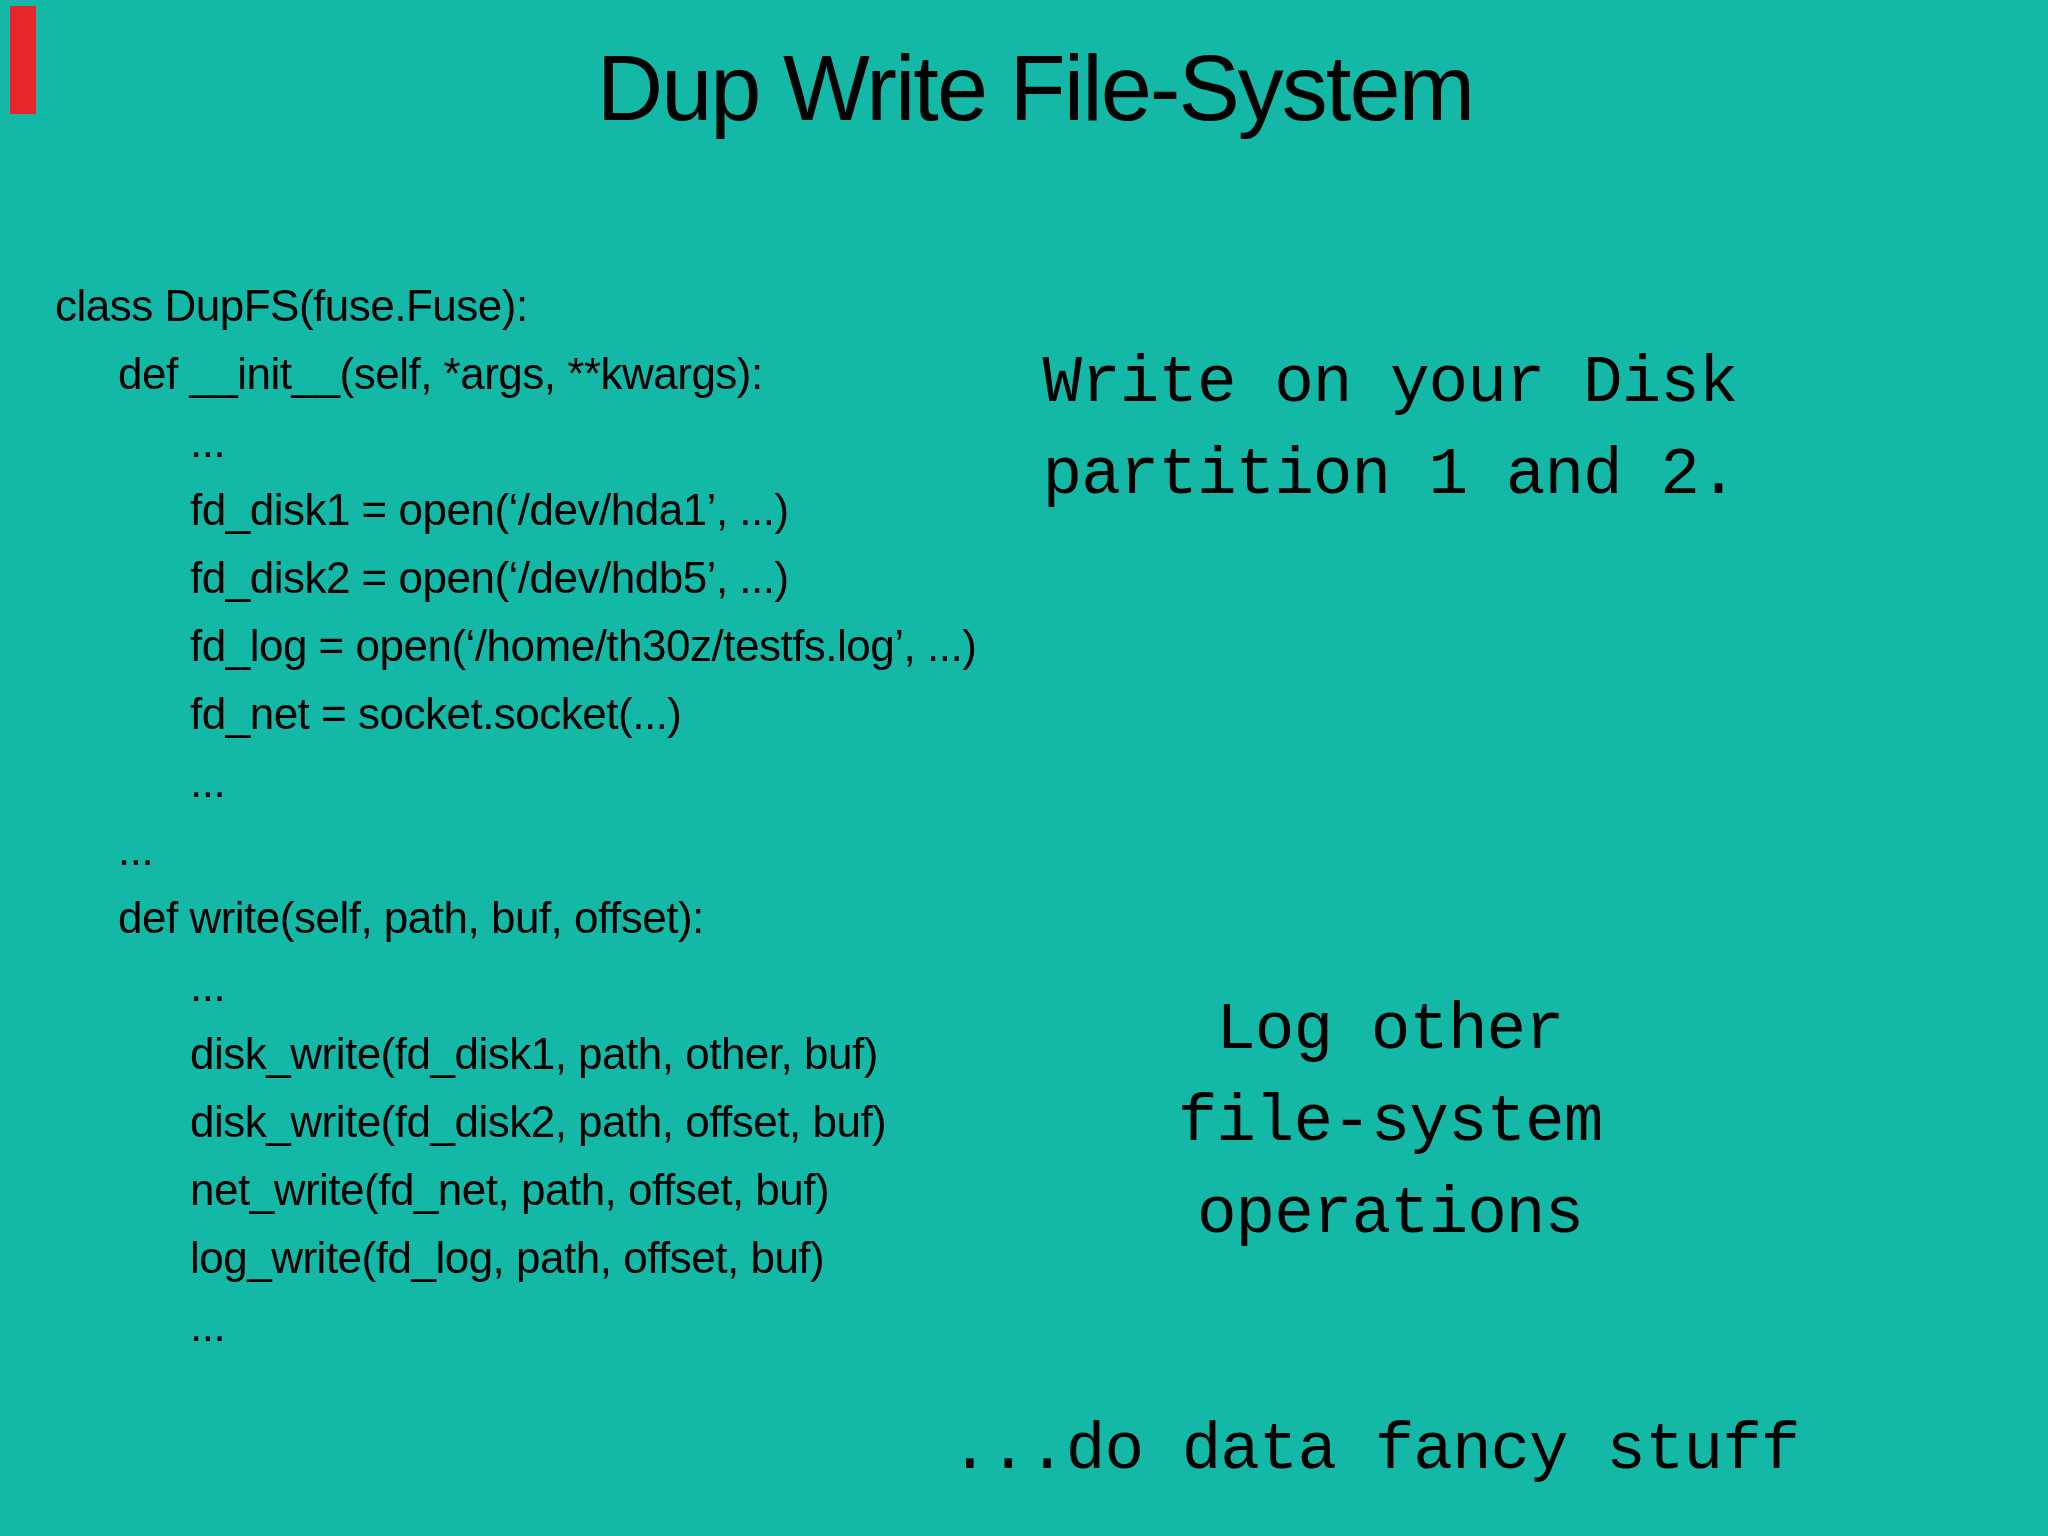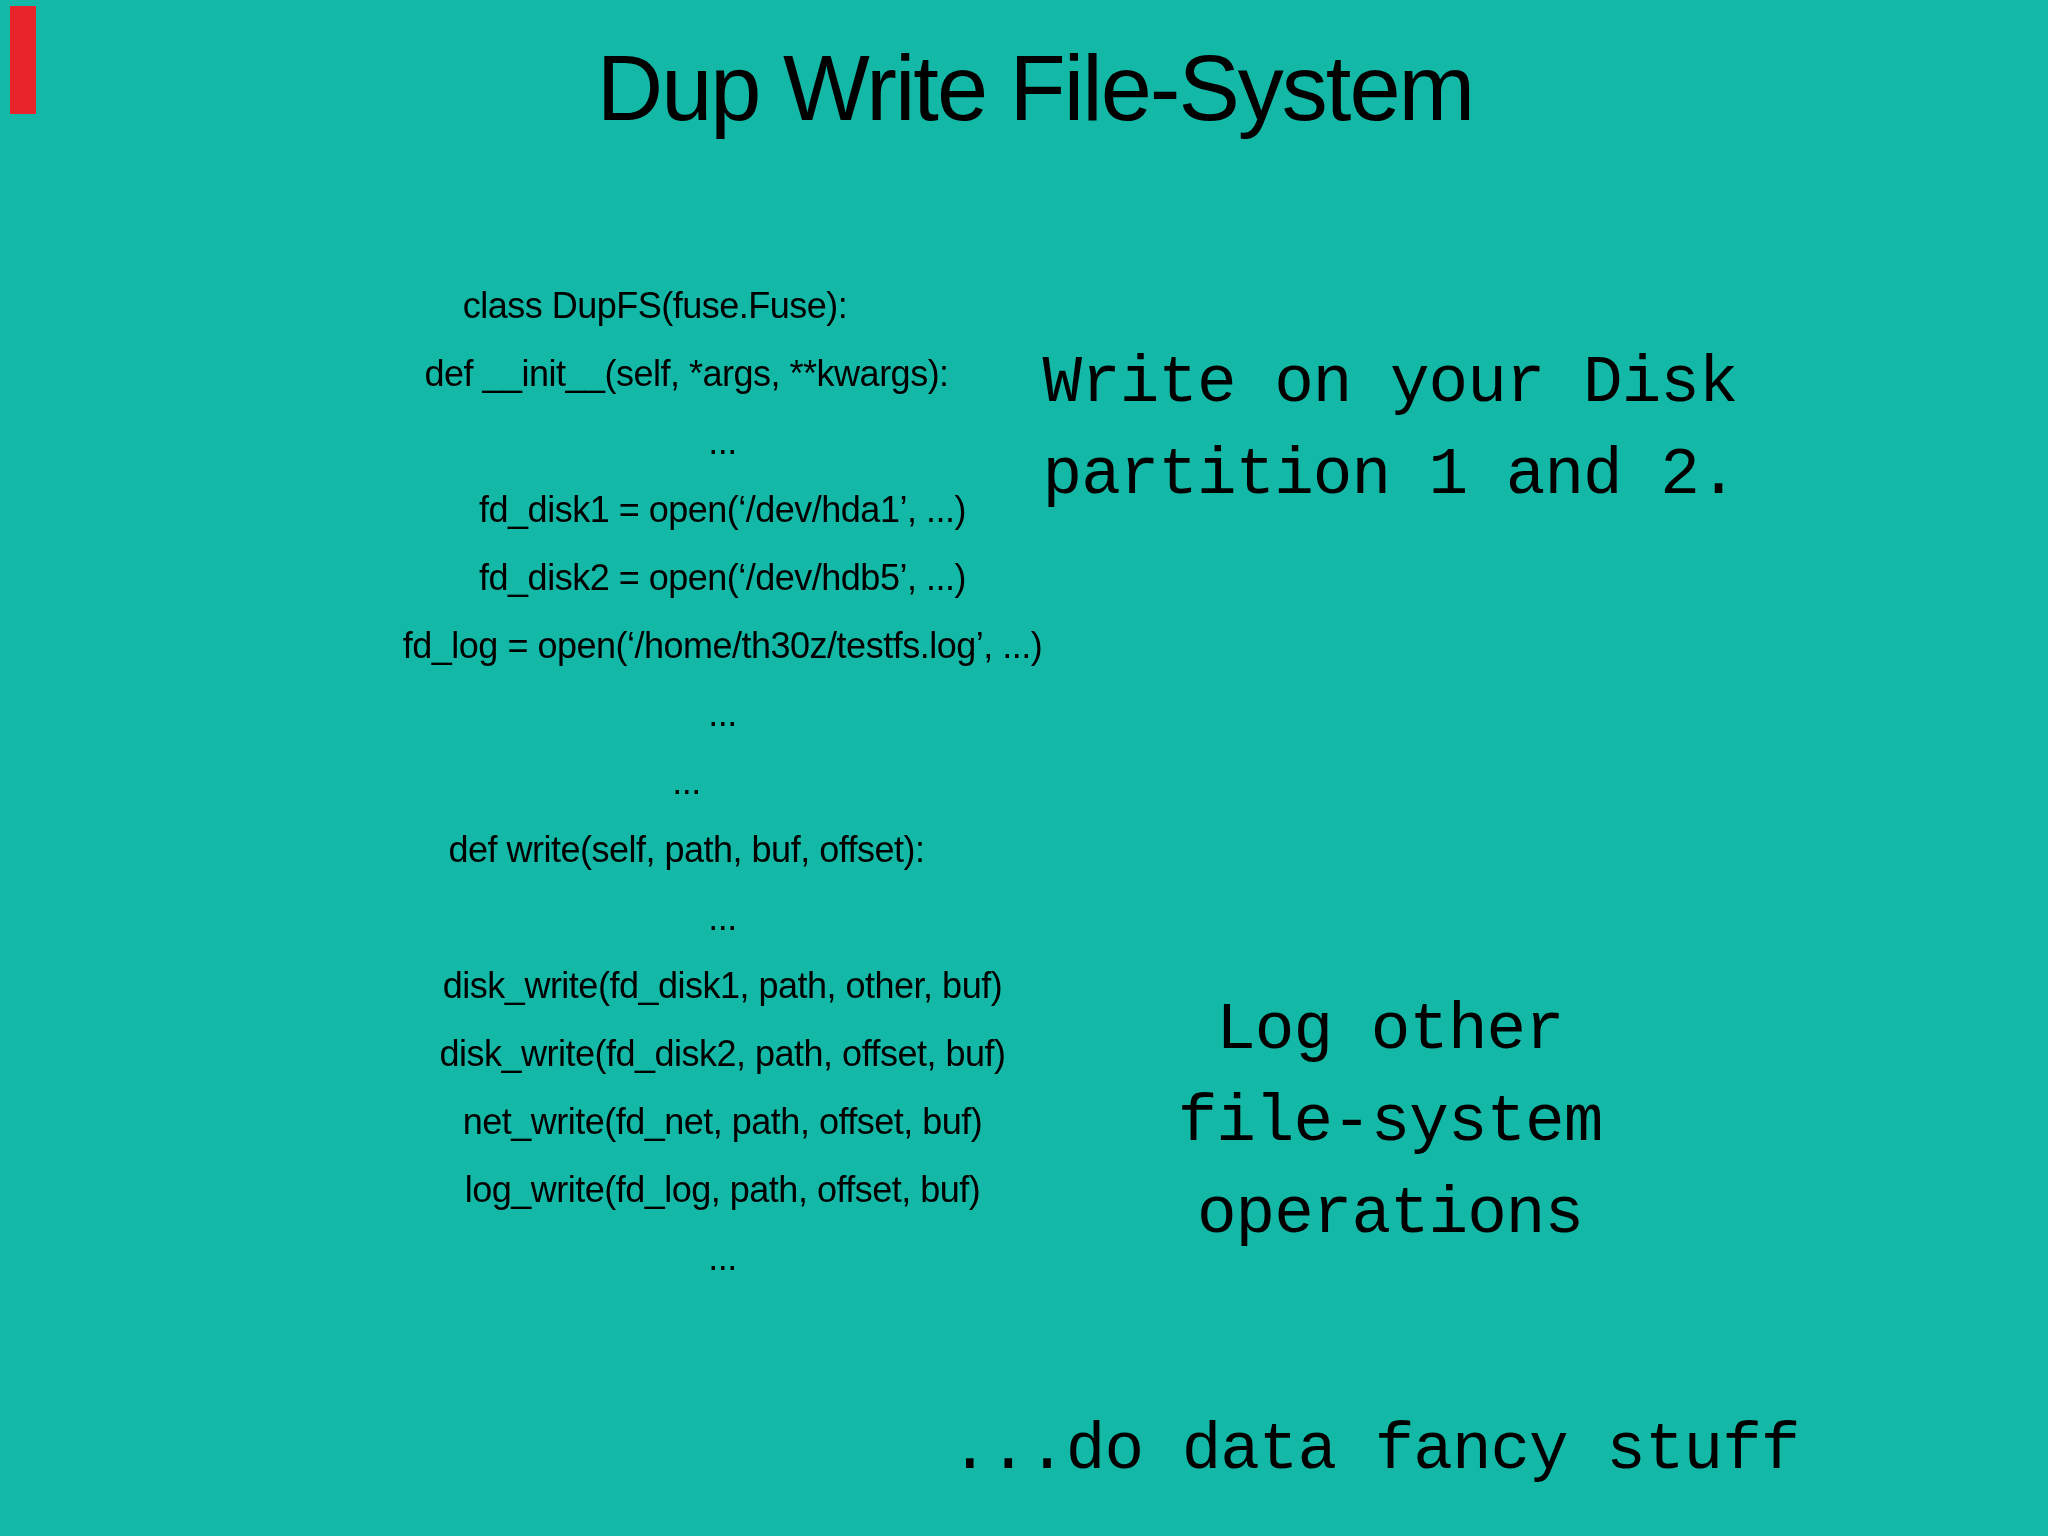--- a/index.html
+++ b/index.html
@@ -31,25 +31,24 @@
     letter-spacing: -2px;
     white-space: nowrap;
   }
   .code {
     position: absolute;
     left: 55px;
     top: 272px;
     width: 1200px;
   }
   .code-line {
-    font-size: 36px;
+    font-size: 44px;
     line-height: 68px;
     letter-spacing: -0.5px;
     white-space: pre;
-    text-align: center;
   }
   .code-line.indent-1 { padding-left: 63px; }
   .code-line.indent-2 { padding-left: 135px; }
   .annotation {
     position: absolute;
     width: 710px;
     text-align: center;
     font-family: Liberation Mono, monospace;
   }
   .ann-line {
@@ -69,20 +68,21 @@
 <div class="page" style="background: #14b8a6; color: rgb(0, 0, 0);">
   <div class="red-marker" style="background: rgb(232, 37, 42);"></div>
   <h1 class="title">Dup Write File-System</h1>
   <div class="code" id="code">
       <div class="code-line indent-0">class DupFS(fuse.Fuse):</div>
       <div class="code-line indent-1">def __init__(self, *args, **kwargs):</div>
       <div class="code-line indent-2">...</div>
       <div class="code-line indent-2">fd_disk1 = open(‘/dev/hda1’, ...)</div>
       <div class="code-line indent-2">fd_disk2 = open(‘/dev/hdb5’, ...)</div>
       <div class="code-line indent-2">fd_log = open(‘/home/th30z/testfs.log’, ...)</div>
+      <div class="code-line indent-2">fd_net = socket.socket(...)</div>
       <div class="code-line indent-2">...</div>
       <div class="code-line indent-1">...</div>
       <div class="code-line indent-1">def write(self, path, buf, offset):</div>
       <div class="code-line indent-2">...</div>
       <div class="code-line indent-2">disk_write(fd_disk1, path, other, buf)</div>
       <div class="code-line indent-2">disk_write(fd_disk2, path, offset, buf)</div>
       <div class="code-line indent-2">net_write(fd_net, path, offset, buf)</div>
       <div class="code-line indent-2">log_write(fd_log, path, offset, buf)</div>
       <div class="code-line indent-2">...</div>
     </div>

